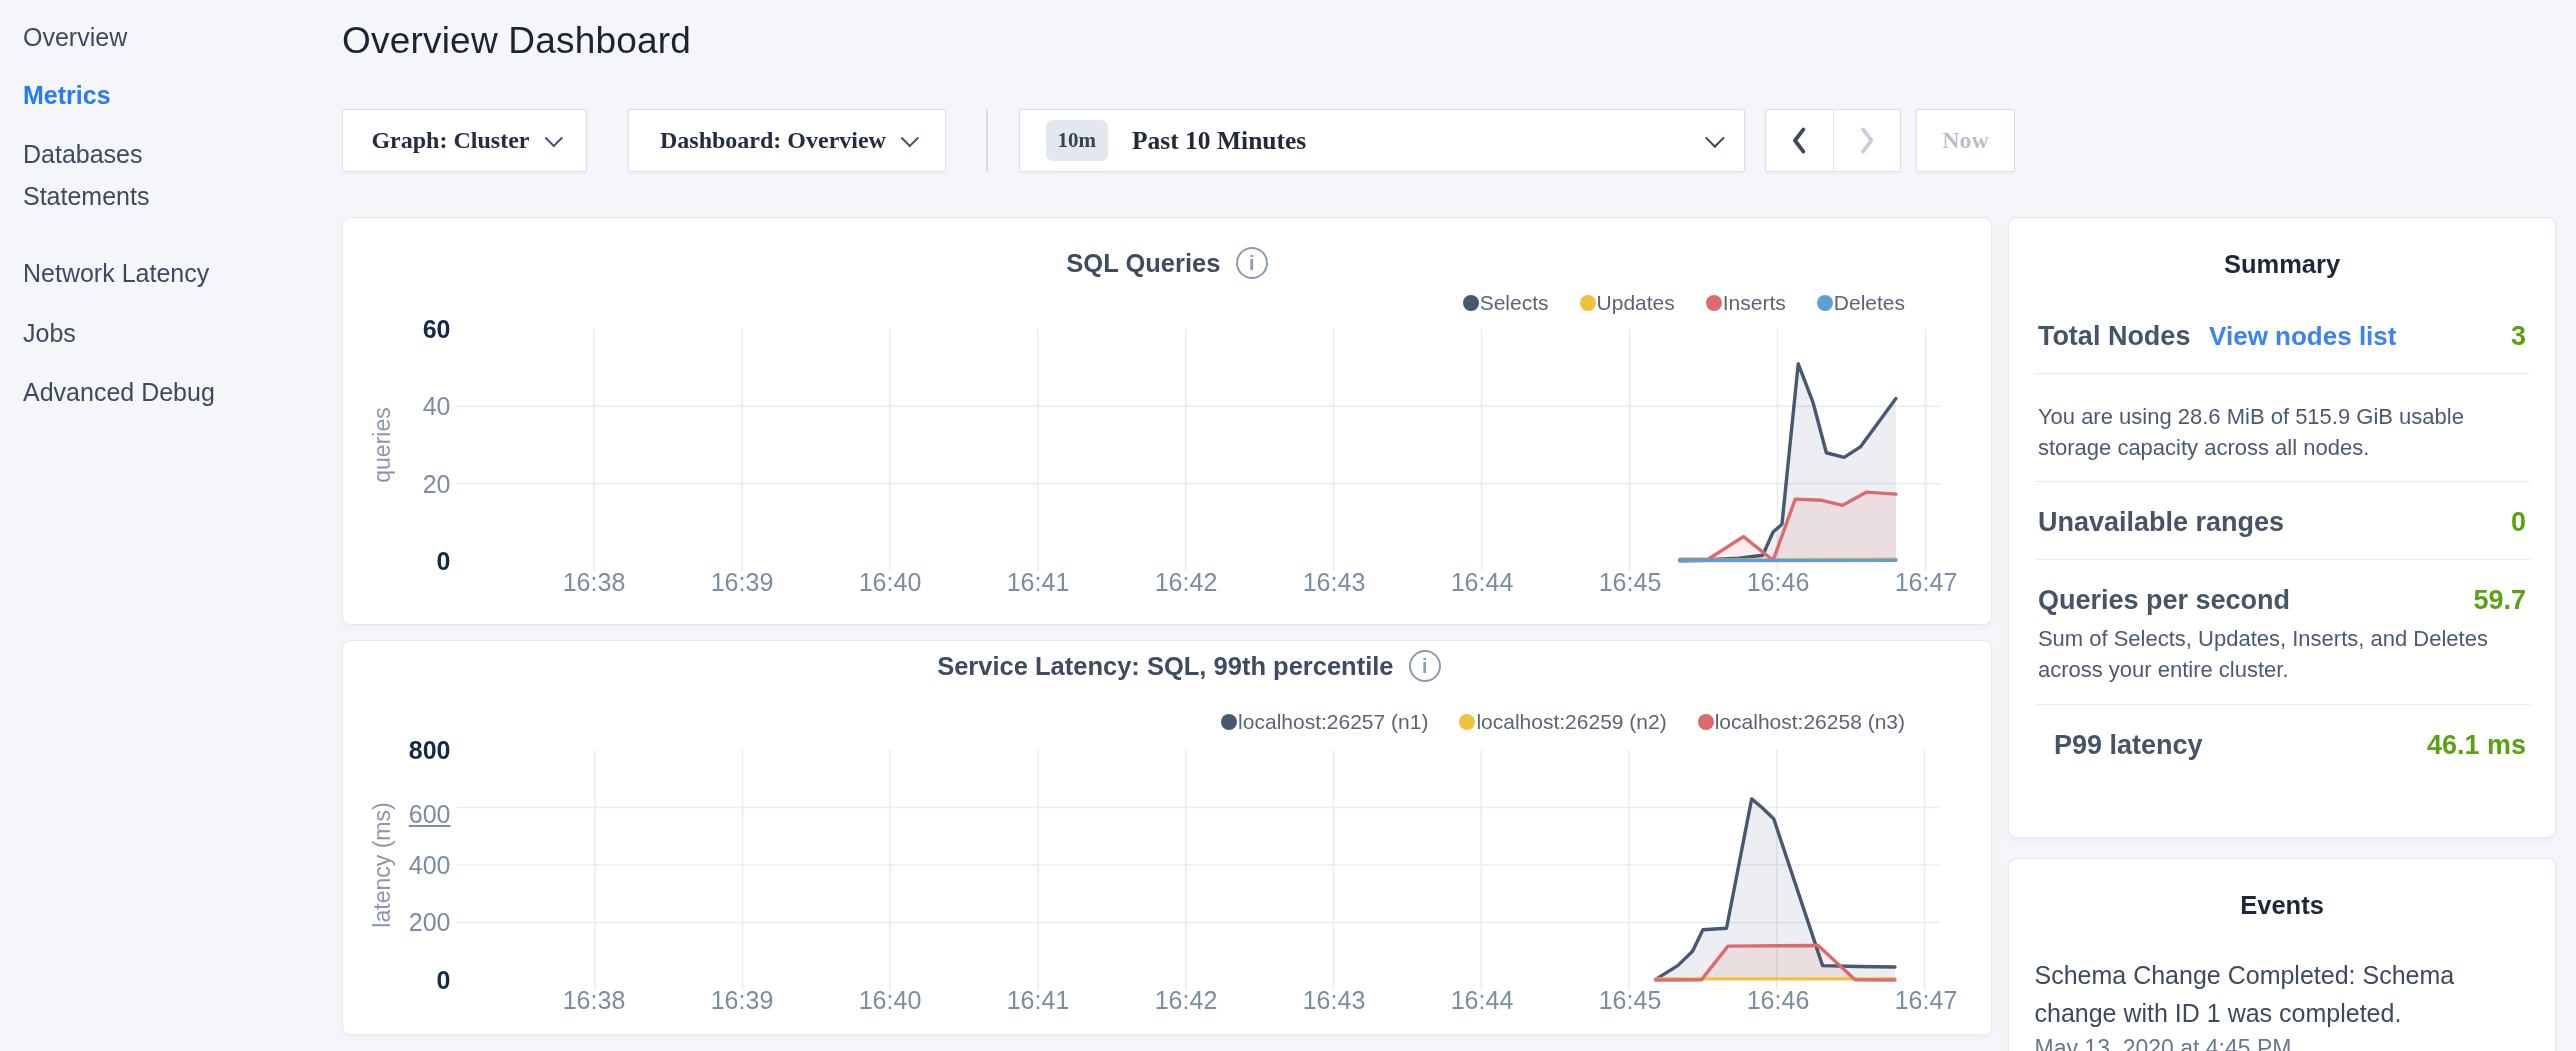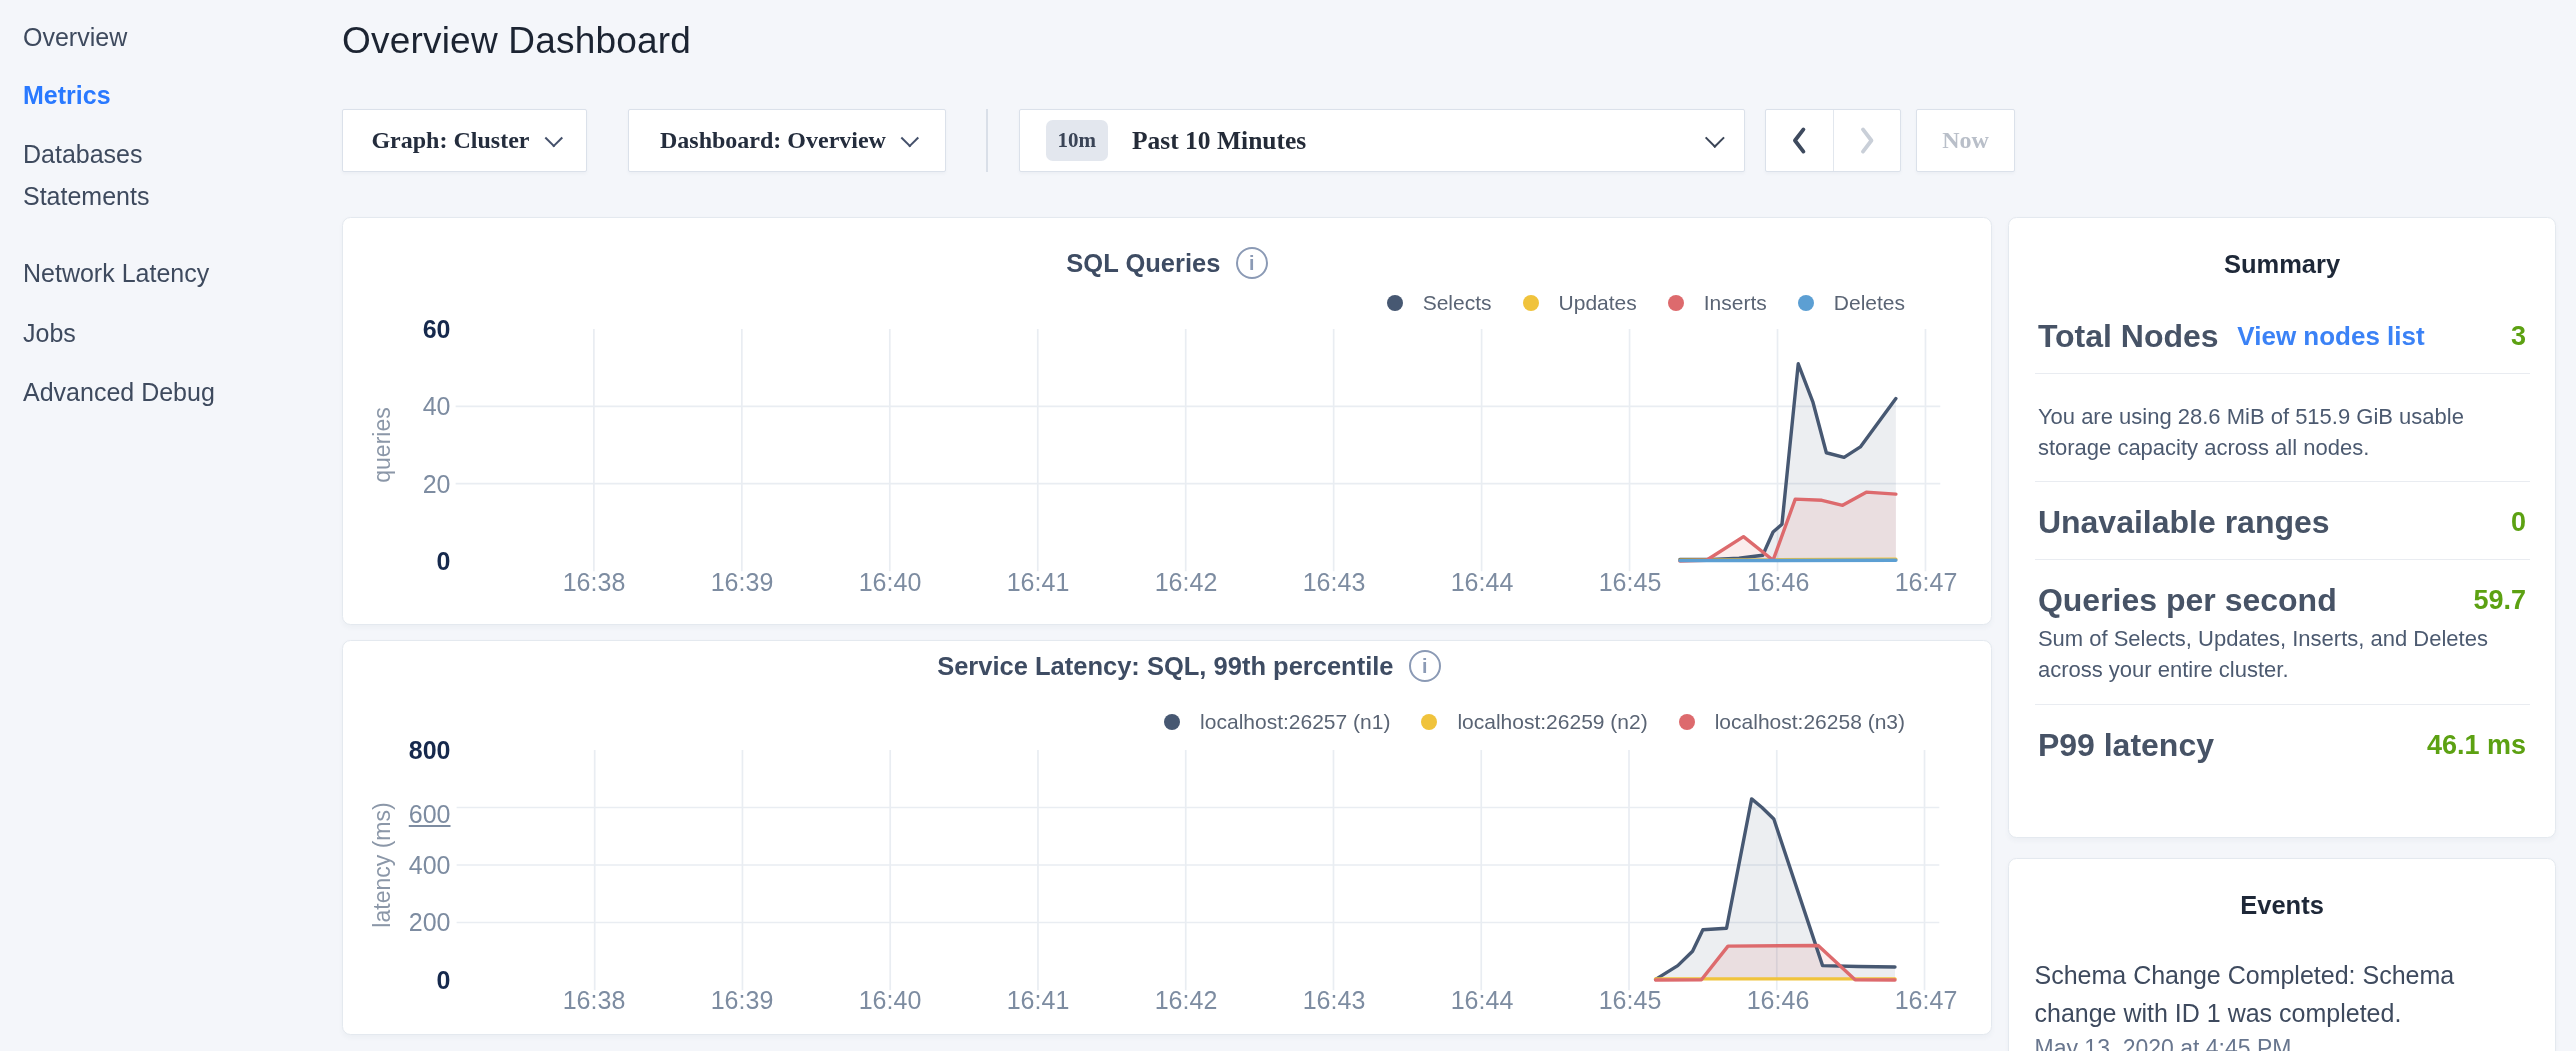--- a/index.html
+++ b/index.html
@@ -65,43 +65,43 @@
   #chart-card-1 .chart-title-row { top:9px;padding-left:44px; }
   .chart-title { font-size:25.5px; font-weight:700; color:#3e4c63; }
   .info-icon {
     width:32px; height:32px; border:2.1px solid #8b9ab5; border-radius:50%;
     color:#8b9ab5; font-size:19.6px; font-weight:600; display:flex; align-items:center; justify-content:center;
     cursor:pointer; font-style:normal;
   }
   .legend { position:absolute; right:86px; display:flex; gap:31px; align-items:center; }
   #chart-card-0 .legend { top:73px; }
   #chart-card-1 .legend { top:69px; }
-  .legend-item { display:flex; align-items:center; gap:20px; font-size:21px; color:#5a6474; }
+  .legend-item { display:flex; align-items:center; gap:1px; font-size:21px; color:#5a6474; }
   .legend-dot { width:16px; height:16px; border-radius:50%; display:inline-block; }
   .plot-svg { position:absolute; overflow:visible; }
   .ytick {
     position:absolute; left:25.5px; width:82px; text-align:right; font-size:25px;
     height:31px; line-height:31px; color:#7d8ca1;
   }
   .ytick.bold { color:#16294d; font-weight:700; }
   .xtick {
     position:absolute; width:136px; text-align:center; font-size:25px; color:#7d8ca1;
   }
   .axis-unit {
     position:absolute; left:39px; white-space:nowrap; font-size:23px; color:#8b97a8;
     transform:translate(-50%,-50%) rotate(-90deg);
   }
   
   .side-card-title { text-align:center; margin-top:32px; font-size:25.5px; font-weight:700; color:#1e2838; }
   .summary-body { padding:0 25.5px; }
   .srow { padding:22px 3.4px 18.7px; border-bottom:1.7px solid #e9ecf1; }
   .srow:first-of-type { padding-top:39px; }
-  .srow:last-of-type { border-bottom:none; }
+  .srow:last-of-type { border-bottom:none;margin-left:16px; }
   .srow-head { display:flex; align-items:center; line-height:36px; }
-  .srow-label { font-size:32px; font-weight:700; color:#475366; white-space:nowrap; }
+  .srow-label { font-size:27px; font-weight:700; color:#475366; white-space:nowrap; }
   .srow-link { font-size:26px; font-weight:600; color:#3b82f6; margin-left:18.7px; cursor:pointer; white-space:nowrap; }
   .srow-value { font-size:27px; font-weight:700; color:#5ca112; margin-left:auto; white-space:nowrap; }
   .srow-desc { margin-top:5.1px; font-size:22px; line-height:31px; color:#4c5a70; }
   
   .events-body { padding:0 25.5px; }
   .event-text { margin-top:36px; font-size:25px; line-height:38px; color:#3e4a5e; max-width:429px; }
   .event-time { margin-top:3.4px; font-size:23px; color:#68768e; }
 </style>
 </head>
 <body>

